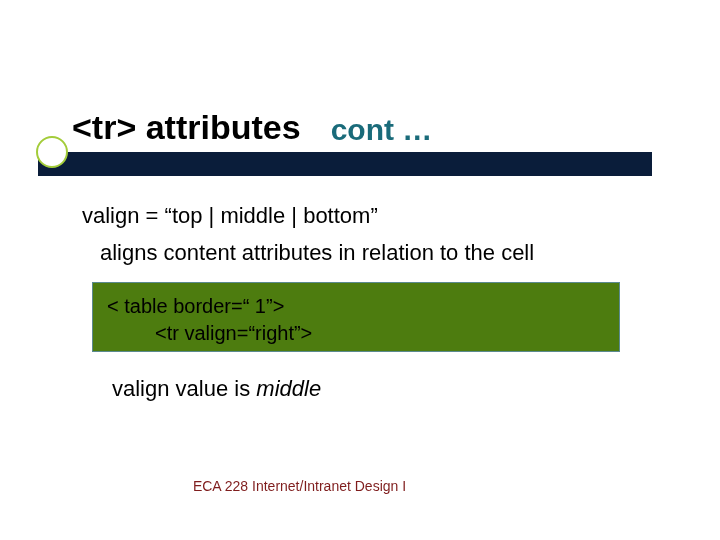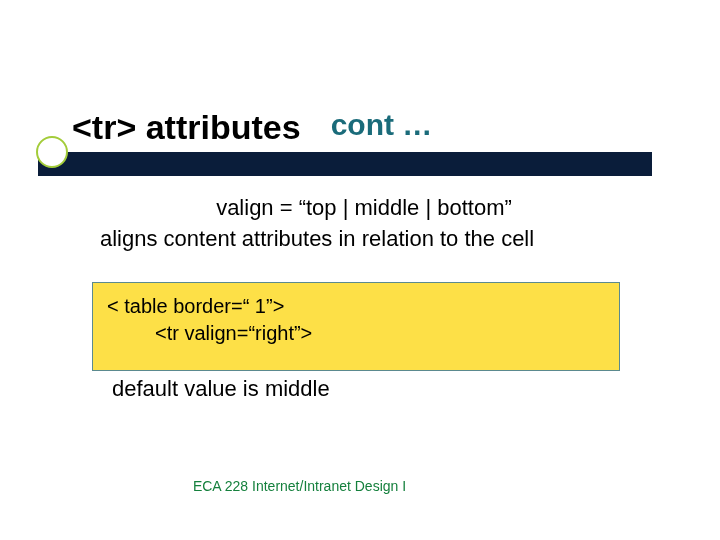--- a/index.html
+++ b/index.html
@@ -17,21 +17,21 @@
     position: relative;
     width: 720px;
     height: 540px;
   }
   .title-area {
     position: absolute;
     top: 108px;
     left: 72px;
     width: 576px;
     display: flex;
-    align-items: flex-start;
+    align-items: flex-end;
   }
   .title-main {
     font-size: 34px;
     font-weight: bold;
     color: #000;
     margin-right: 30px;
   }
   .title-cont {
     font-size: 30px;
     font-weight: bold;
@@ -59,52 +59,52 @@
   }
   .body {
     position: absolute;
     top: 194px;
     left: 74px;
     width: 580px;
     font-size: 22px;
     line-height: 1.3;
     color: #000;
   }
-  .body .line1 { margin: 0; text-align: center; }
+  .body .line1 { margin: 8px; }
   .body .line2 { margin: 2px 0 0 26px; }
   .code-box {
     position: absolute;
     top: 282px;
     left: 92px;
     width: 528px;
     border: 1px solid #5b8a8f;
-    background: #fde047;
-    padding: 10px 14px 23px 14px;
+    background: #4d7c0f;
+    padding: 10px 14px 4px 14px;
     box-sizing: border-box;
     font-size: 20px;
     line-height: 1.35;
     color: #000;
   }
   .code-box .codeline2 { margin-left: 48px; }
   .default-line {
     position: absolute;
     top: 376px;
     left: 112px;
     font-size: 22px;
     color: #000;
   }
-  .default-line .italic { }
+  .default-line .italic { font-style: italic; }
   .footer {
     position: absolute;
     top: 478px;
     left: 0;
     width: 599px;
     text-align: center;
     font-size: 14px;
-    color: #15803d;
+    color: #7f1d1d;
   }
 </style>
 </head>
 <body>
 
 <div class="slide">
 
   <div class="underline-bar"></div>
   <div class="bullet-dot"></div>
 
@@ -117,18 +117,18 @@
     <div class="line1">valign = “top | middle | bottom”</div>
     <div class="line2">aligns content attributes in relation to the cell</div>
   </div>
 
   <div class="code-box">
     <div class="codeline1">&lt; table border=“ 1”&gt;</div>
     <div class="codeline2">&lt;tr valign=“right”&gt;</div>
   </div>
 
   <div class="default-line">
-    <span>default value is </span><span class="italic">middle</span>
+    <span>valign value is </span><span class="italic">middle</span>
   </div>
 
   <div class="footer">ECA 228  Internet/Intranet Design I</div>
 
 </div>
 
 </body></html>

